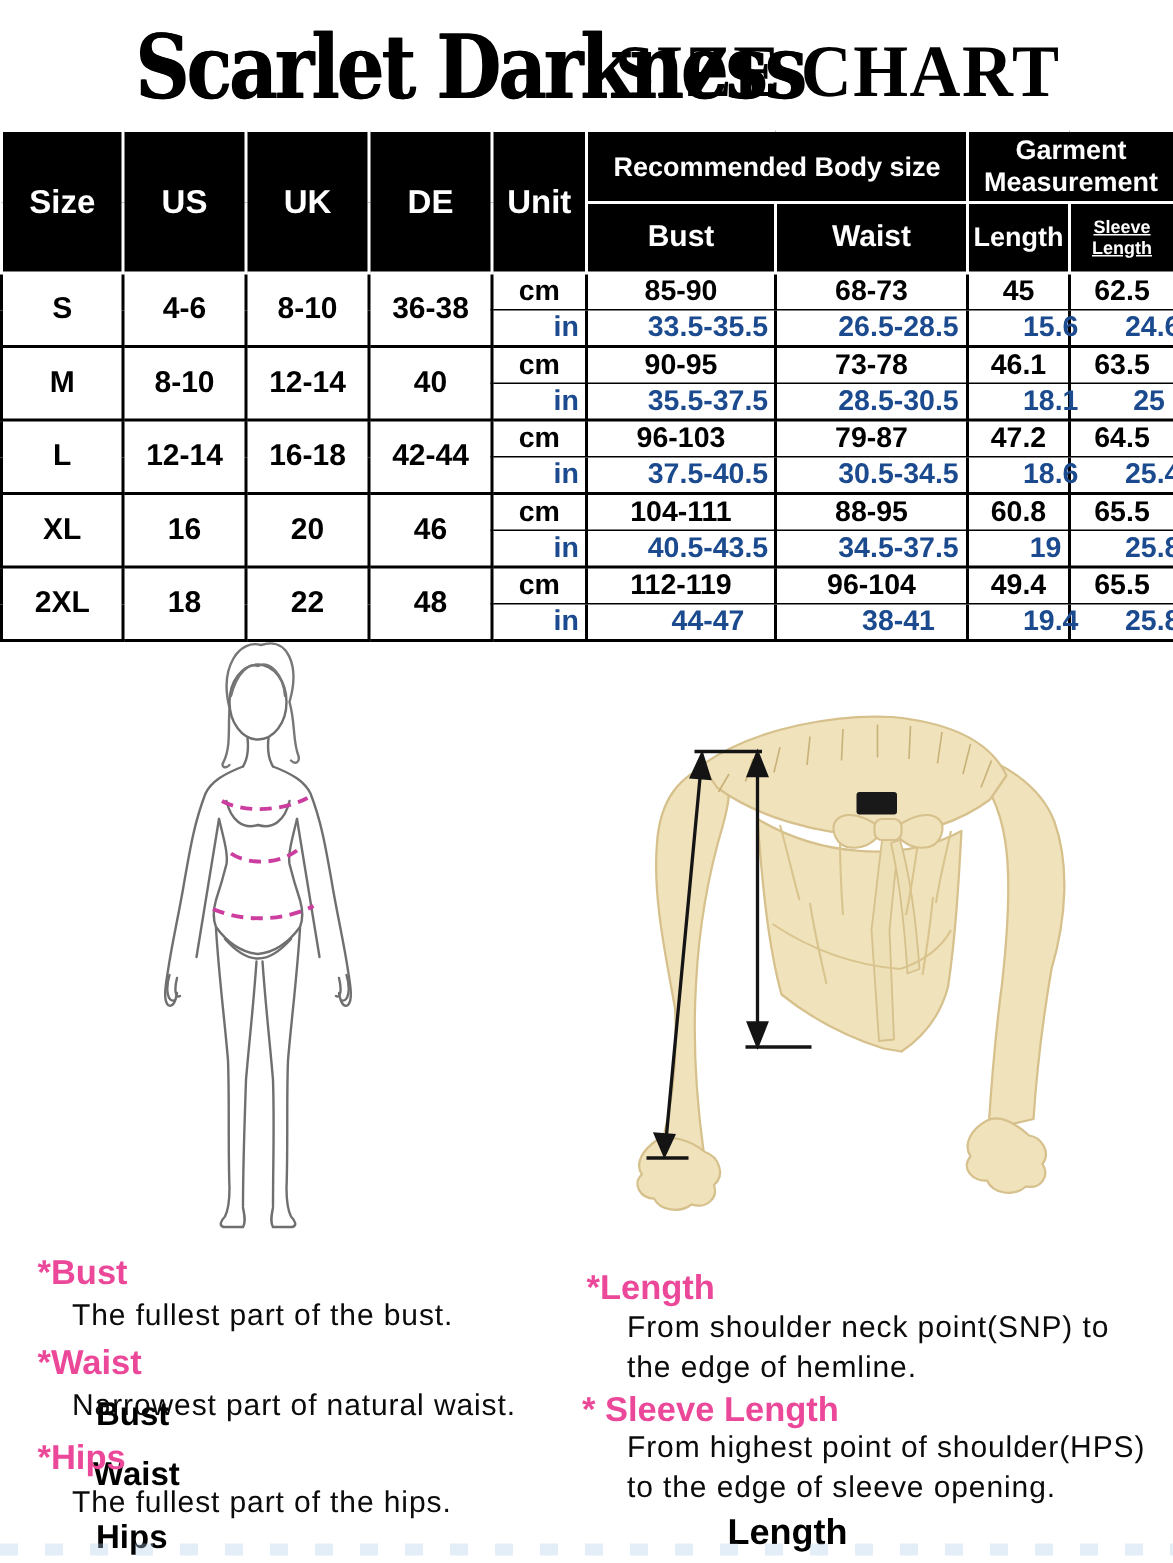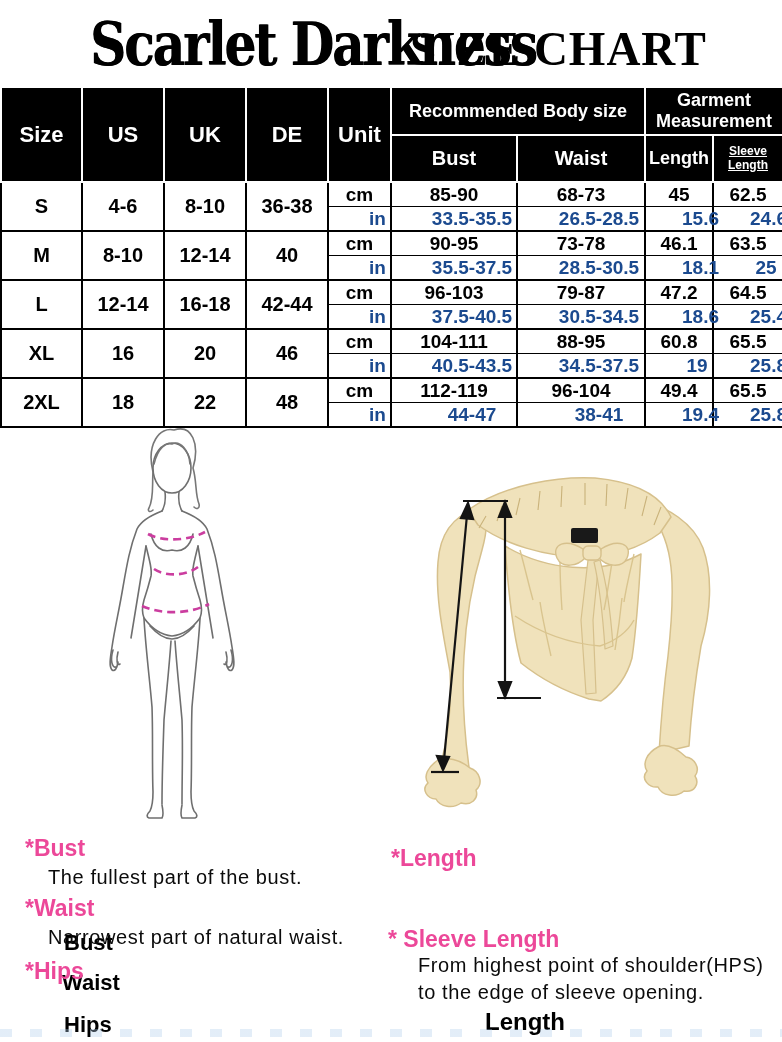--- a/index.html
+++ b/index.html
@@ -277,21 +277,24 @@
 
   </div>
 
   <div class="term" style="left:25px;top:835px">*Bust</div>
   <div class="desc" style="left:48px;top:864px;width:330px">The fullest part of the bust.</div>
 
   <div class="term" style="left:25px;top:895px">*Waist</div>
   <div class="desc" style="left:48px;top:924px;width:340px">Narrowest part of natural waist.</div>
 
   <div class="term" style="left:25px;top:958px">*Hips</div>
+  <div class="desc" style="left:48px;top:989px;width:330px">The fullest part of the hips.</div>
 
   <div class="term" style="left:391px;top:845px">*Length</div>
+  <div class="desc" style="left:418px;top:872px;width:352px">From shoulder neck point(SNP) to
+the edge of hemline.</div>
 
   <div class="term" style="left:388px;top:926px">* Sleeve Length</div>
   <div class="desc" style="left:418px;top:952px;width:360px">From highest point of shoulder(HPS)
 to the edge of sleeve opening.</div>
 
   <div class="bottom-dots"></div>
 </div>
 
 </body></html>

